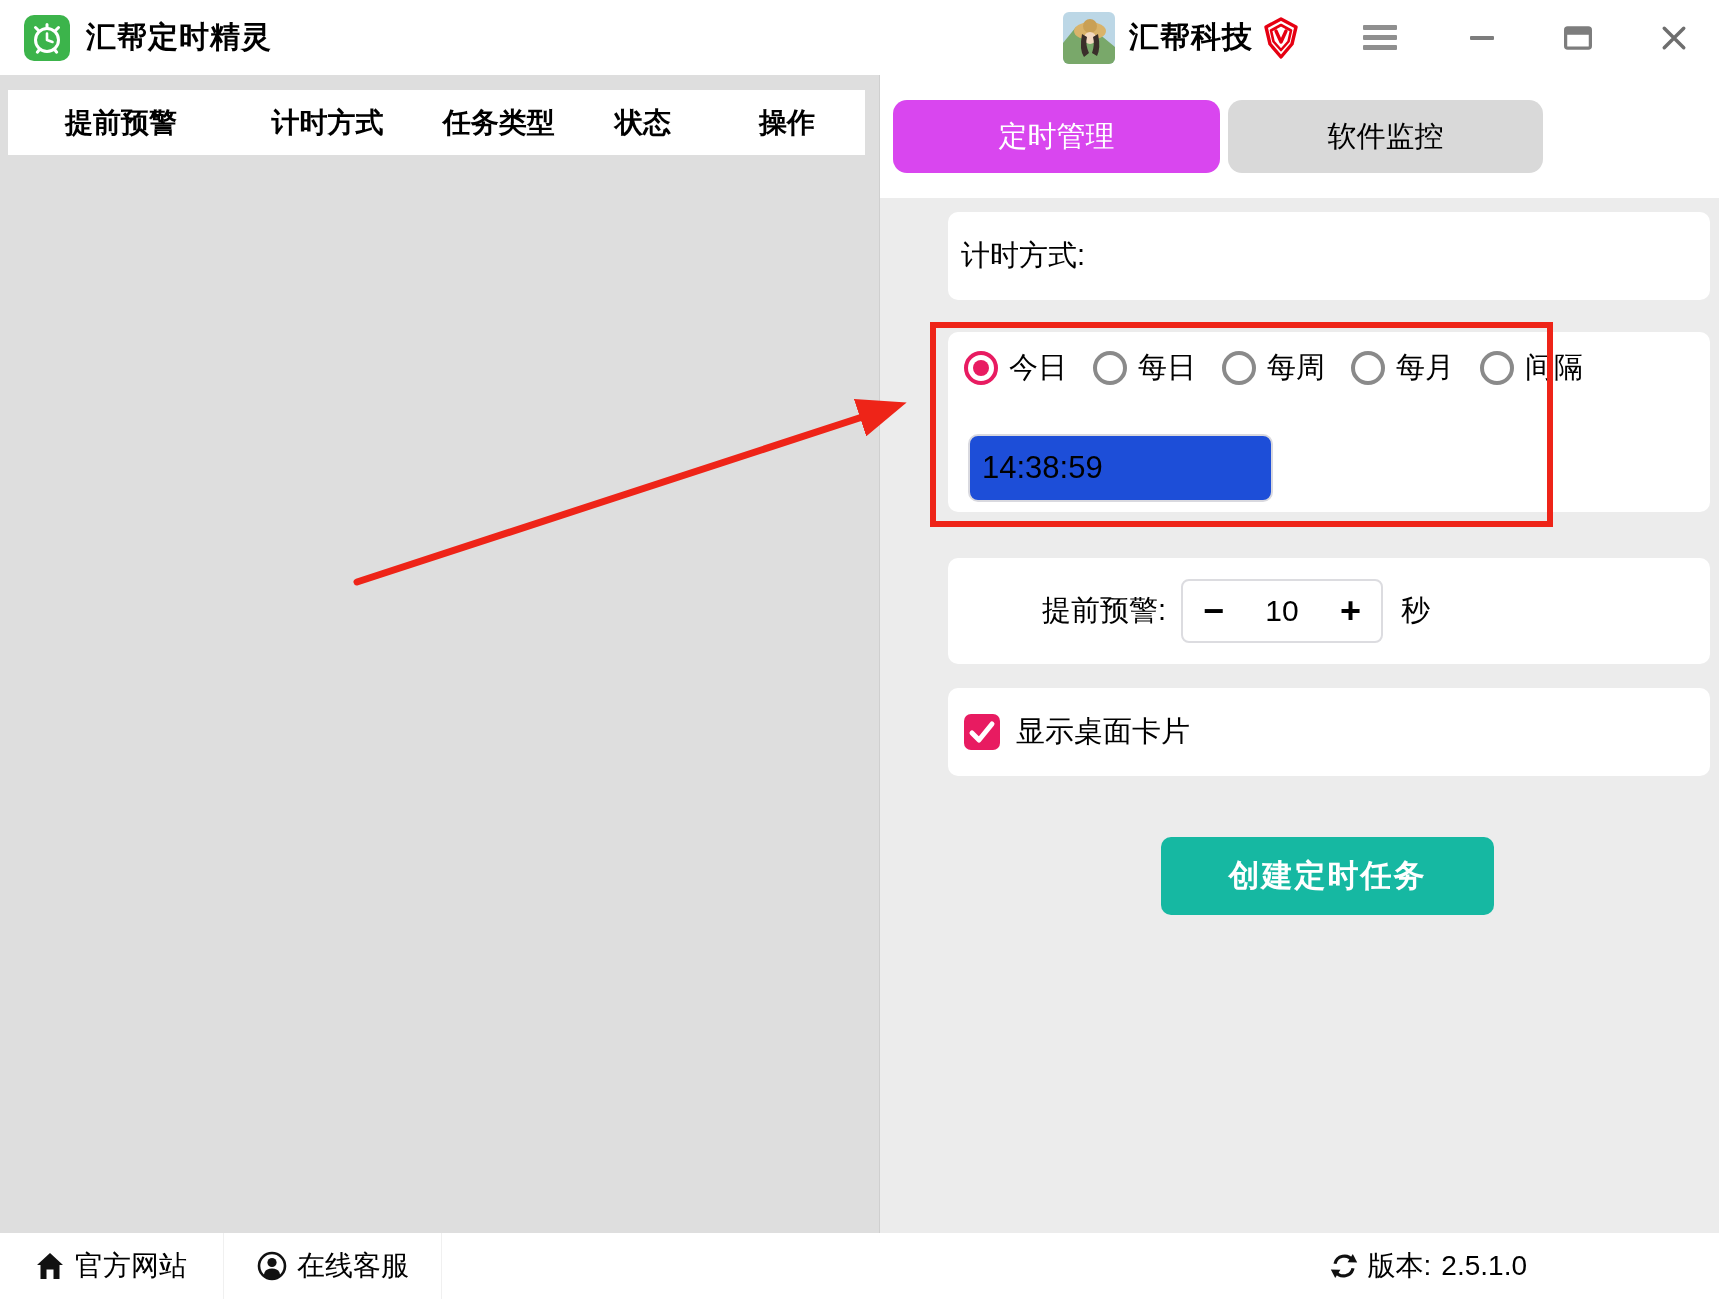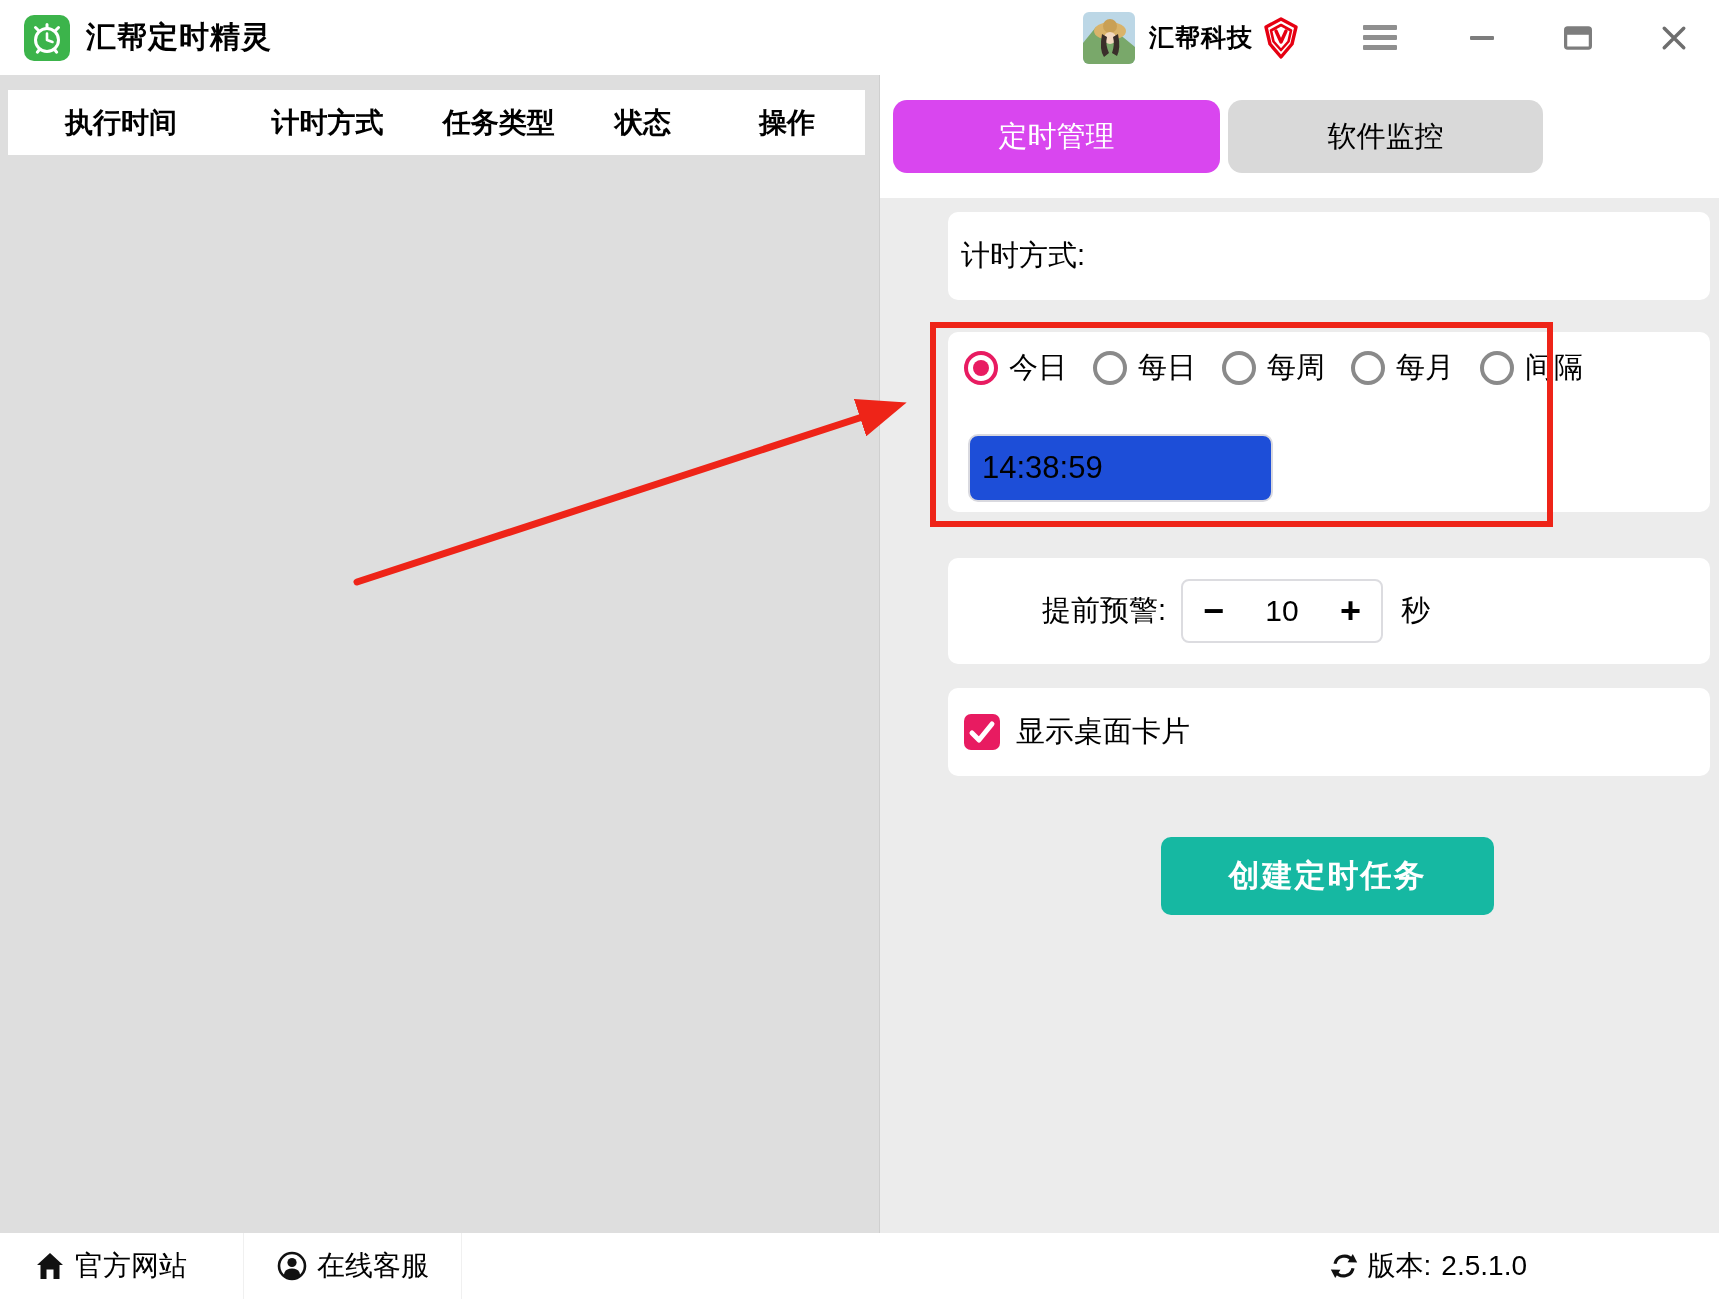--- a/index.html
+++ b/index.html
@@ -9,21 +9,21 @@
     background:#ffffff; color:#000; overflow:hidden;
   }
   .app { position:relative; width:1719px; height:1299px; display:flex; flex-direction:column;border-radius:20px; }
 
   
   .titlebar { height:75px; background:#fff; display:flex; align-items:center; padding:0 28px 0 24px; flex:0 0 auto; }
   .app-icon { width:46px; height:46px; flex:0 0 auto; }
   .app-title { font-size:30px; font-weight:600; margin-left:16px; letter-spacing:1px; }
   .tb-spacer { flex:1; }
   .avatar { width:52px; height:52px; border-radius:6px; overflow:hidden; flex:0 0 auto; cursor:pointer; }
-  .brand { font-size:25px; font-weight:600; margin-left:14px; letter-spacing:1px; }
+  .brand { font-size:30px; font-weight:600; margin-left:14px; letter-spacing:1px; }
   .badge { width:36px; height:42px; margin-left:10px; cursor:pointer; }
   .menu-btn { margin-left:58px; display:flex; flex-direction:column; gap:5px; cursor:pointer; padding:6px; }
   .menu-btn span { width:34px; height:5px; background:#8f8f8f; border-radius:1px; }
   .win-btn { margin-left:62px; cursor:pointer; display:flex; align-items:center; justify-content:center; width:34px; height:34px; }
   .min-bar { width:24px; height:4px; background:#7d7d7d; border-radius:1px; }
 
   
   .main { flex:1; display:flex; min-height:0; }
 
   .left-panel { width:880px; background:#dedede; border-right:1px solid #cfcfcf; padding:15px 14px 0 8px; }
@@ -73,21 +73,21 @@
   .checkbox { width:36px; height:36px; background:#e81b61; border-radius:7px; display:flex;
               align-items:center; justify-content:center; cursor:pointer; flex:0 0 auto; }
   .cb-label { font-size:29px; margin-left:16px; }
 
   .create-btn { width:333px; height:78px; margin-left:213px; background:#16b8a2; border:none; border-radius:10px;
                 color:#fff; font-size:31px; font-weight:700; font-family:inherit; letter-spacing:2px; cursor:pointer; }
 
   
   .footer { height:66px; background:#fff; display:flex; align-items:center; flex:0 0 auto; }
   .f-item { display:flex; align-items:center; gap:10px; height:100%; cursor:pointer; border-right:1px solid #f0f0f0; }
-  .f-item.w1 { width:244px; padding-left:35px; }
+  .f-item.w1 { width:224px; padding-left:35px; }
   .f-item.w2 { width:218px; padding-left:33px; }
   .f-label { font-size:28px; font-weight:500; }
   .f-version { margin-left:auto; margin-right:192px; display:flex; align-items:center; gap:10px; }
   .v-text { font-size:28px; }
 
   .annotation-arrow { position:absolute; left:330px; top:375px; pointer-events:none; z-index:20; }
   svg { display:block; }
 </style>
 </head>
 <body>
@@ -143,21 +143,21 @@
       <svg viewBox="0 0 24 24" width="26" height="26">
         <path d="M3 3 L21 21 M21 3 L3 21" stroke="#6e6e6e" stroke-width="3.2" stroke-linecap="round"></path>
       </svg>
     </div>
   </header>
 
   <div class="main">
 
     <section class="left-panel">
       <div class="table-header">
-        <div class="th th-1">执行时间</div>
+        <div class="th th-1">提前预警</div>
         <div class="th th-2">计时方式</div>
         <div class="th th-3">任务类型</div>
         <div class="th th-4">状态</div>
         <div class="th th-5">操作</div>
       </div>
       <div class="table-body"></div>
     </section>
 
     <section class="right-panel">
 

